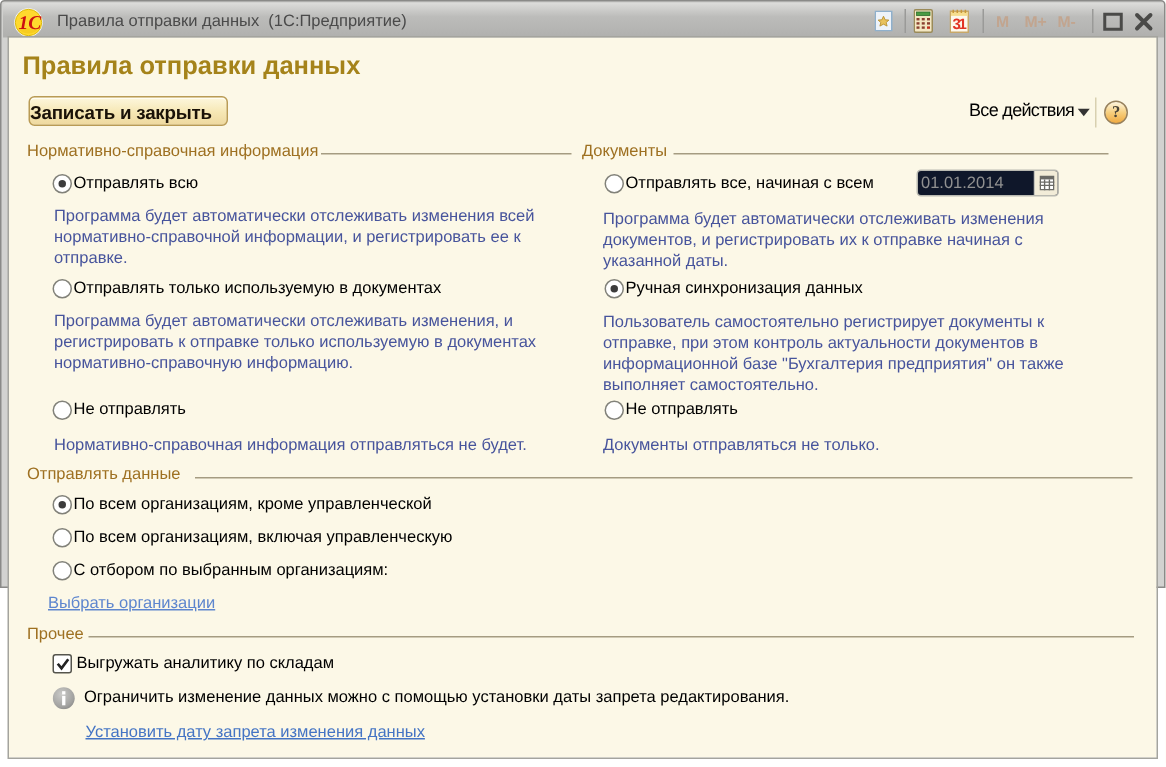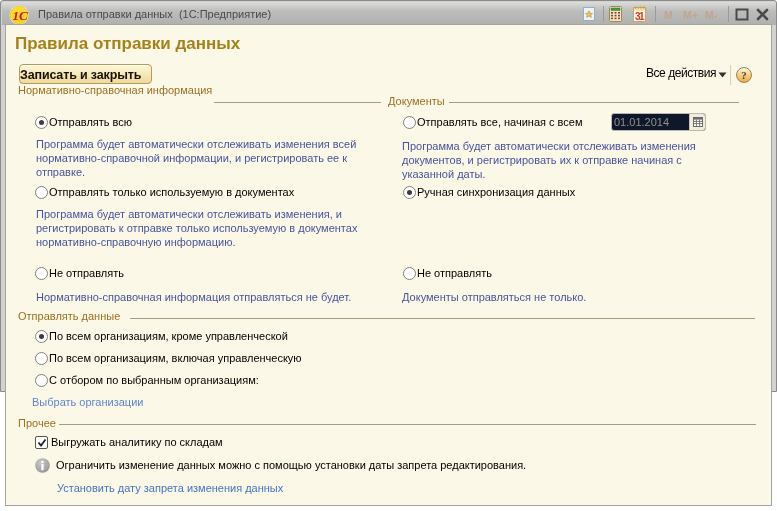--- a/index.html
+++ b/index.html
@@ -5,21 +5,21 @@
 body{font-kerning:none}
 .win{position:absolute;left:0;top:0;width:777px;height:392px;background:#d2d2d0;border:1px solid #8a8a88;border-radius:3px 3px 0 0}
 .title{position:absolute;left:1px;top:1px;width:774px;height:23px;background:linear-gradient(#dcdcda,#bcbcba 40%,#b0b0ae 100%);border-radius:2px 2px 0 0}
 .content{position:absolute;left:5px;top:24px;width:765px;height:480px;background:#fcf8e7;outline:1px solid #a4a49e}
 .t{position:absolute;font:11px/13px "Liberation Sans",sans-serif;color:#000;white-space:nowrap}
 .d{position:absolute;font:11px/14px "Liberation Sans",sans-serif;color:#47549c;white-space:nowrap}
 .gh{position:absolute;font:11px/12px "Liberation Sans",sans-serif;color:#9e7021;white-space:nowrap}
 .gl{position:absolute;height:1px;background:#a59c82}
 .radio{position:absolute;width:13px;height:13px;border:1px solid #82827a;border-radius:50%;background:#fff}
 .radio.sel::after{content:"";position:absolute;left:3px;top:3px;width:5px;height:5px;border-radius:50%;background:#3c3c3c}
-.link{position:absolute;font:11px/13px "Liberation Sans",sans-serif;color:#4474c4;white-space:nowrap}
+.link{position:absolute;font:11px/13px "Liberation Sans",sans-serif;color:#4474c4;text-decoration:underline;white-space:nowrap}
 .sep{position:absolute;top:4px;height:16px;width:1px;background:#9a9a98}
 .mbtn{position:absolute;font:bold 10.5px/12px "Liberation Sans",sans-serif;color:#c2a58f;white-space:nowrap}
 </style></head><body>
 <div class="win">
   <div class="title">
     <svg style="position:absolute;left:7px;top:3px" width="20" height="20" viewBox="0 0 20 20">
       <circle cx="10" cy="10" r="9.5" fill="#f8f8f6"></circle>
       <circle cx="10" cy="10" r="8.8" fill="#ffd92e" stroke="#d8b400" stroke-width="0.6"></circle>
       <path d="M3 14 a9 9 0 0 0 14 0 z" fill="#f0c010" opacity="0.5"></path>
       <text x="3.4" y="14.5" font-family="Liberation Serif,serif" font-weight="bold" font-style="italic" font-size="13" fill="#cc1111">1С</text>
@@ -81,21 +81,21 @@
 
   <div class="t" style="left:645px;top:66px;font-size:12px;letter-spacing:-0.45px">Все действия</div>
   <svg style="position:absolute;left:717px;top:71px" width="9" height="6" viewBox="0 0 9 6">
       <path d="M0.5 0.5 L8.5 0.5 L4.5 5.5 Z" fill="#333"></path>
     </svg>
   <div style="position:absolute;left:729px;top:64px;width:1px;height:20px;background:#d8d0b0"></div>
   <div style="position:absolute;left:735px;top:66px;width:16px;height:16px;border-radius:50%;border:1px solid #97815d;background:linear-gradient(#fdf6e0,#f7cf7e 50%,#f0aa40)">
     <div style="position:absolute;left:0;right:0;top:1px;text-align:center;font:bold 11px/13px 'Liberation Serif',serif;color:#4a4438">?</div>
   </div>
 
-  <div class="gh" style="left:17px;top:83px">Нормативно-справочная информация</div>
+  <div class="gh" style="left:17px;top:94px">Нормативно-справочная информация</div>
   <div class="gl" style="left:213px;top:101px;width:167px"></div>
 
   <div class="gh" style="left:387px;top:94px">Документы</div>
   <div class="gl" style="left:448px;top:101px;width:290px"></div>
 
   <div class="radio sel" style="left:34px;top:115px"></div>
   <div class="t" style="left:48px;top:115px">Отправлять всю</div>
   <div class="d" style="left:35px;top:136px">Программа будет автоматически отслеживать изменения всей<br>нормативно-справочной информации, и регистрировать ее к<br>отправке.</div>
   <div class="radio" style="left:34px;top:185px"></div>
   <div class="t" style="left:48px;top:185px">Отправлять только используемую в документах</div>
@@ -118,20 +118,21 @@
             <line x1="0" y1="6.6" x2="10" y2="6.6"></line>
             <line x1="3.4" y1="2.6" x2="3.4" y2="10"></line>
             <line x1="6.6" y1="2.6" x2="6.6" y2="10"></line>
           </g>
       </svg>
     </div>
   </div>
   <div class="d" style="left:401px;top:138px">Программа будет автоматически отслеживать изменения<br>документов, и регистрировать их к отправке начиная с<br>указанной даты.</div>
   <div class="radio sel" style="left:402px;top:185px"></div>
   <div class="t" style="left:416px;top:185px">Ручная синхронизация данных</div>
+  <div class="d" style="left:401px;top:207px">Пользователь самостоятельно регистрирует документы к<br>отправке, при этом контроль актуальности документов в<br>информационной базе "Бухгалтерия предприятия" он также<br>выполняет самостоятельно.</div>
   <div class="radio" style="left:402px;top:266px"></div>
   <div class="t" style="left:416px;top:266px">Не отправлять</div>
   <div class="d" style="left:401px;top:289px">Документы отправляться не только.</div>
 
   <div class="gh" style="left:17px;top:309px">Отправлять данные</div>
   <div class="gl" style="left:129px;top:317px;width:625px"></div>
   <div class="radio sel" style="left:34px;top:329px"></div>
   <div class="t" style="left:48px;top:329px">По всем организациям, кроме управленческой</div>
   <div class="radio" style="left:34px;top:351px"></div>
   <div class="t" style="left:48px;top:351px">По всем организациям, включая управленческую</div>

